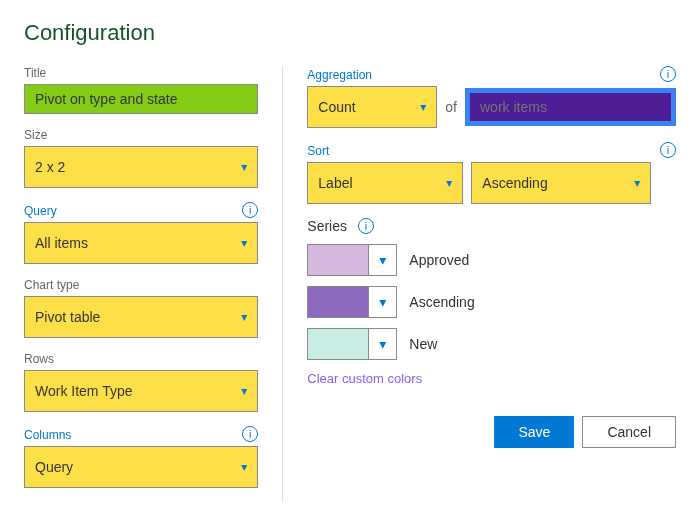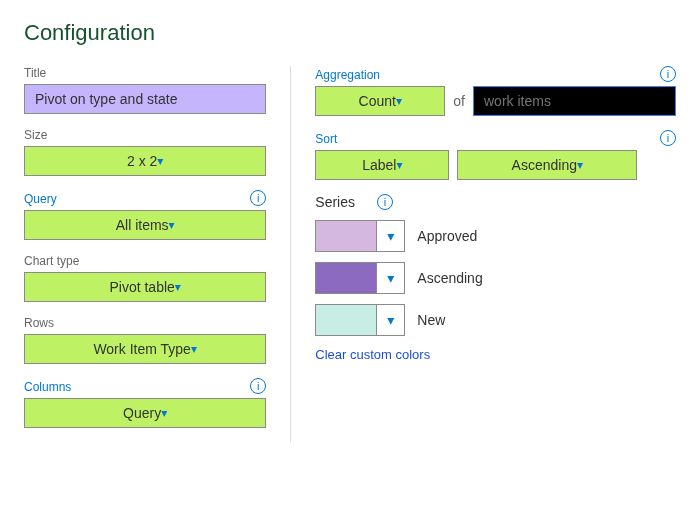--- a/index.html
+++ b/index.html
@@ -58,32 +58,32 @@
       cursor: pointer;
       flex-shrink: 0;
     }
     .text-input {
       width: 100%;
       border: 1px solid #8a8a8a;
       padding: 6px 10px;
       font-size: 14px;
       color: #333;
       outline: none;
-      background: #c4b5fd;
+      background: #84cc16;
     }
     .select-box {
       width: 100%;
       border: 1px solid #8a8a8a;
-      padding: 6px 10px;
-      font-size: 14px;
-      color: #333;
-      background: #bef264;
-      display: flex;
-      align-items: center;
-      justify-content: center;
+      padding: 12px 10px;
+      font-size: 14px;
+      color: #333;
+      background: #fde047;
+      display: flex;
+      align-items: center;
+      justify-content: space-between;
       cursor: pointer;
       user-select: none;
     }
     .chevron-icon {
       color: #0078d4;
       font-size: 12px;
     }
     
     .aggregation-row {
       display: flex;
@@ -94,40 +94,40 @@
       width: 130px;
       flex-shrink: 0;
     }
     .of-text {
       font-size: 14px;
       color: #666;
       white-space: nowrap;
     }
     .of-input {
       flex: 1;
-      border: 1px solid #3b82f6;
+      border: 5px solid #3b82f6;
       padding: 6px 10px;
       font-size: 14px;
       color: #999;
-      background: #000000;
+      background: #4c1d95;
     }
     .sort-row {
       display: flex;
       gap: 8px;
     }
     .sort-row .select-box {
-      width: 134px;
+      width: 156px;
     }
     .sort-row .select-box.ascending {
       width: 180px;
     }
     .series-header {
       display: flex;
       align-items: center;
-      gap: 22px;
+      gap: 11px;
       margin-bottom: 10px;
     }
     .series-item {
       display: flex;
       align-items: center;
       gap: 12px;
       margin-bottom: 10px;
     }
     .color-swatch-container {
       display: flex;
@@ -149,21 +149,21 @@
       justify-content: center;
       border-left: 1px solid #8a8a8a;
       cursor: pointer;
       background: #fff;
     }
     .series-label {
       font-size: 14px;
       color: #333;
     }
     .clear-link {
-      color: #1d4ed8;
+      color: #8b5cf6;
       font-size: 13px;
       cursor: pointer;
       text-decoration: none;
       display: inline-block;
     }
     .footer-buttons {
       display: flex;
       justify-content: flex-end;
       gap: 8px;
       margin-top: 30px;
@@ -318,15 +318,19 @@
           <div class="swatch-chevron">
             <span style="color:#0078d4;">▾</span>
           </div>
         </div>
         <span class="series-label">New</span>
       </div>
 
       <a class="clear-link">Clear custom colors</a>
     </div>
 
+    <div class="footer-buttons">
+      <button class="btn-save">Save</button>
+      <button class="btn-cancel">Cancel</button>
+    </div>
 
   </div>
 </div>
 
 </body></html>

